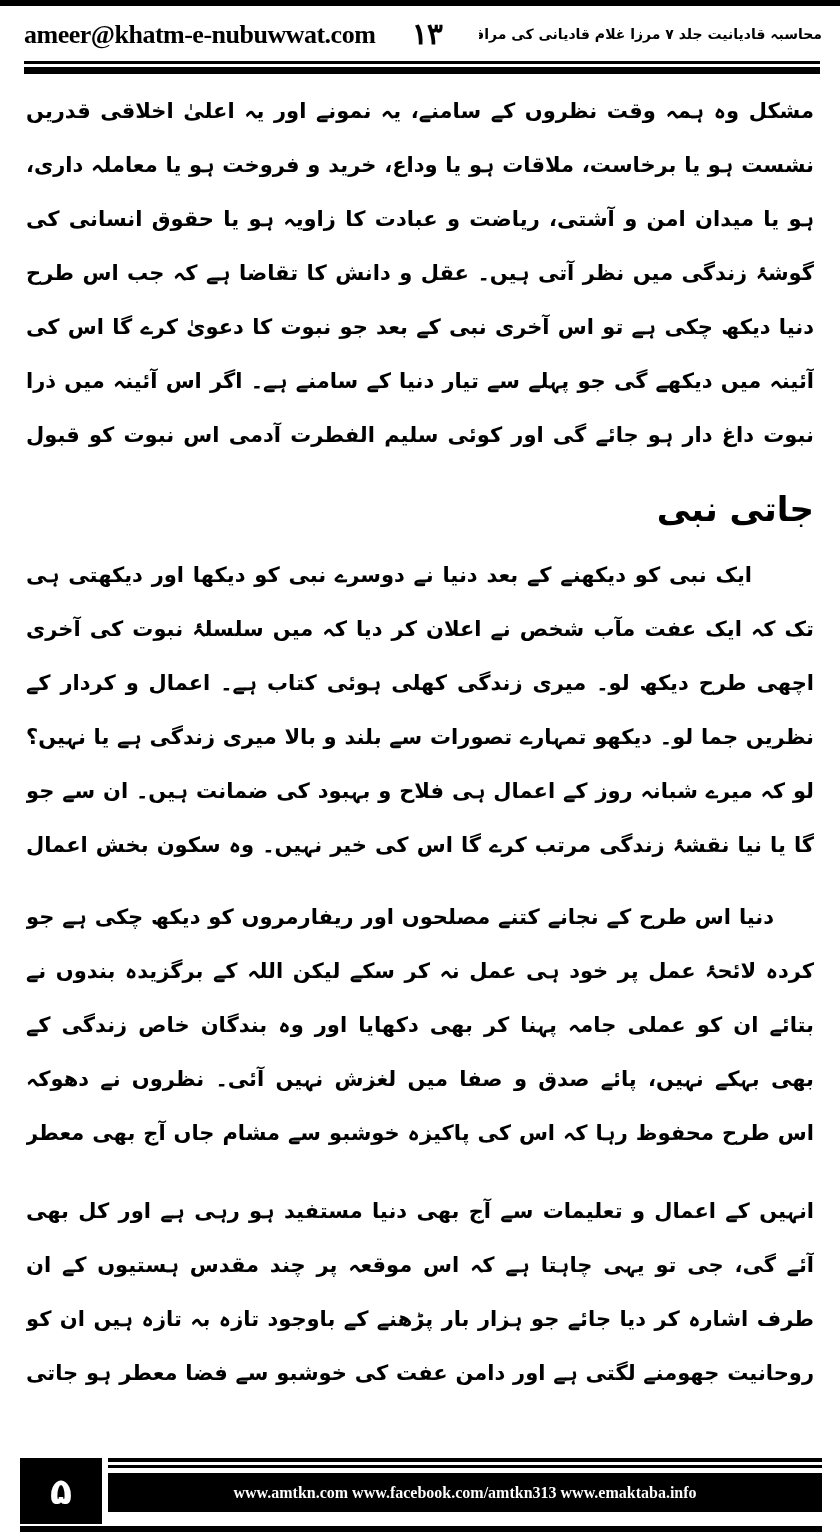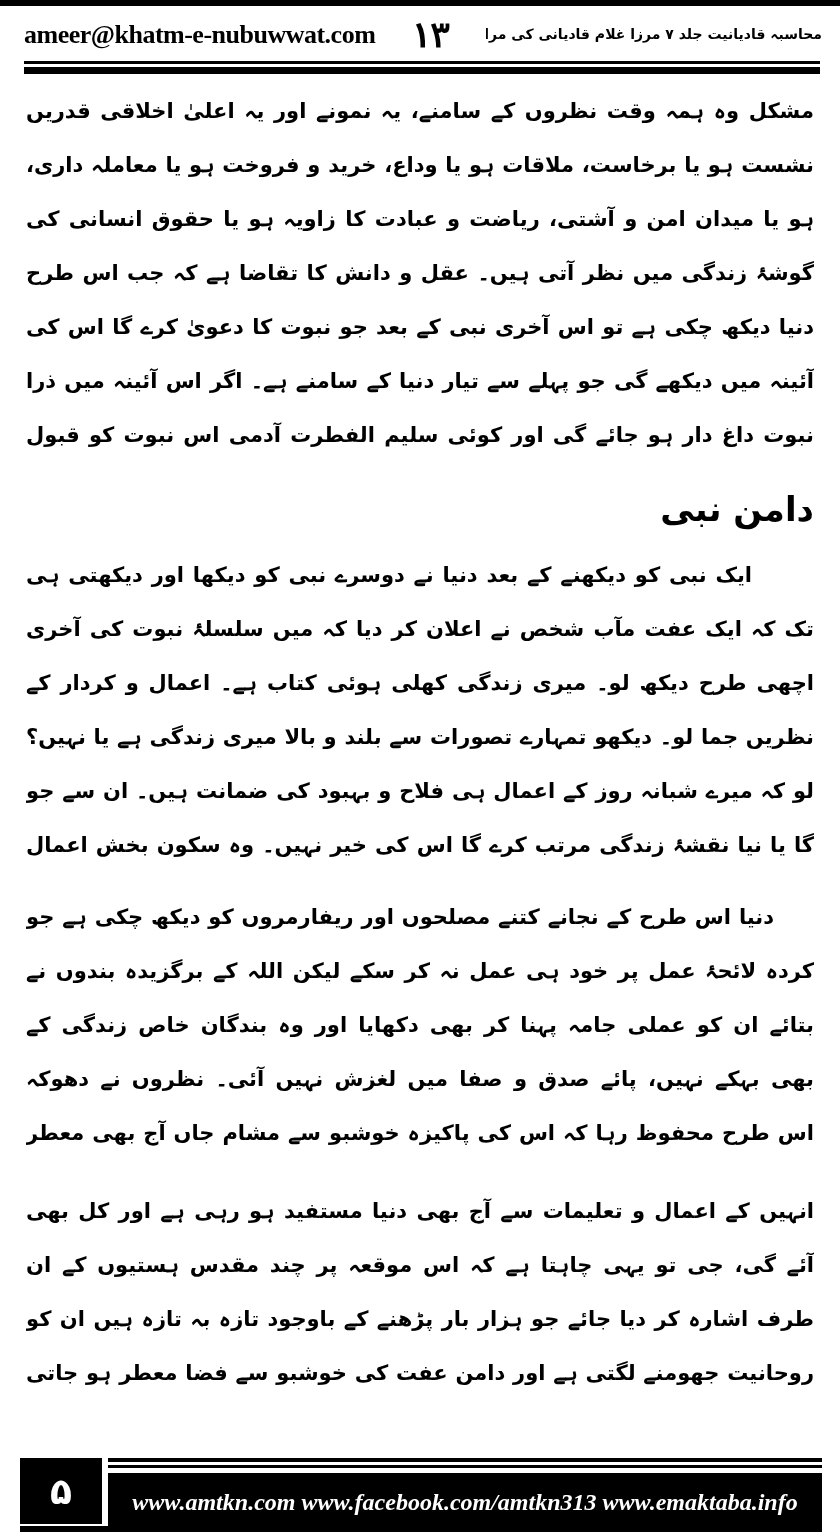--- a/index.html
+++ b/index.html
@@ -2,21 +2,21 @@
 <html lang="ur"><head>
 <meta charset="utf-8">
 <style>
   html,body{margin:0;padding:0;background:#e9e9e9;}
   .page{position:relative;width:840px;height:1540px;background:#ffffff;margin:0 auto;overflow:hidden;color:#000;}
   .top-strip{position:absolute;top:0;left:0;right:0;height:6px;background:#000;}
 
   
   header{position:absolute;top:12px;left:24px;right:18px;height:46px;display:flex;align-items:center;justify-content:space-between;gap:36px;}
   .email{font-family:"Liberation Serif",serif;font-weight:700;font-size:26px;letter-spacing:-0.5px;white-space:nowrap;}
-  .page-num-top{font-family:Liberation Serif, serif;font-weight:700;font-size:33px;direction:rtl;}
+  .page-num-top{font-family:Liberation Serif, serif;font-weight:700;font-size:27px;direction:rtl;}
   .header-title{direction:rtl;font-family:"DejaVu Sans",sans-serif;font-weight:700;font-size:14px;line-height:1.25;max-width:372px;white-space:nowrap;overflow:hidden;text-align:right;}
 
   .header-rule{position:absolute;top:61px;left:24px;right:20px;}
   .header-rule .thin{height:3px;background:#000;margin-bottom:3px;}
   .header-rule .thick{height:7px;background:#000;}
 
   
   main{position:absolute;top:84px;left:26px;right:26px;direction:rtl;}
   .line{font-family:"DejaVu Sans",sans-serif;font-weight:700;font-size:21px;line-height:54px;height:54px;
         text-align:justify;text-align-last:justify;overflow:hidden;}
@@ -29,22 +29,22 @@
   .gap-lg{margin-top:24px;}
 
   
   footer{position:absolute;left:20px;right:18px;bottom:8px;height:74px;}
   .pnum-box{position:absolute;left:0;top:0;width:82px;height:66px;background:#000;color:#fff;
             display:flex;align-items:center;justify-content:center;
             font-family:"DejaVu Sans",sans-serif;font-weight:700;font-size:36px;}
   .f-right{position:absolute;left:88px;right:0;top:0;}
   .fr-a{height:4px;background:#000;margin-bottom:3px;}
   .fr-b{height:3px;background:#000;margin-bottom:5px;}
-  .url-bar{height:58px;background:#000;color:#fff;display:flex;align-items:center;justify-content:center;
-           font-family:"Liberation Serif",serif;font-weight:700;font-size:24px;white-space:nowrap;overflow:hidden;font-style:italic;}
+  .url-bar{height:39px;background:#000;color:#fff;display:flex;align-items:center;justify-content:center;
+           font-family:"Liberation Serif",serif;font-weight:700;font-size:16px;white-space:nowrap;overflow:hidden;}
   .f-bottom{position:absolute;left:0;right:0;bottom:0;height:6px;background:#000;}
 </style>
 </head>
 <body>
 
 <div class="page">
   <div class="top-strip"></div>
 
   <header>
     <div class="email">ameer@khatm-e-nubuwwat.com</div>
@@ -59,21 +59,21 @@
 
   <main>
     <div class="line">مشکل وہ ہمہ وقت نظروں کے سامنے، یہ نمونے اور یہ اعلیٰ اخلاقی قدریں رفتار ہو یا گفتار،</div>
     <div class="line">نشست ہو یا برخاست، ملاقات ہو یا وداع، خرید و فروخت ہو یا معاملہ داری، میدان کارزار</div>
     <div class="line">ہو یا میدان امن و آشتی، ریاضت و عبادت کا زاویہ ہو یا حقوق انسانی کی ادائیگی، غرضیکہ ہر</div>
     <div class="line">گوشۂ زندگی میں نظر آتی ہیں۔ عقل و دانش کا تقاضا ہے کہ جب اس طرح کے پاکیزہ نمونے</div>
     <div class="line">دنیا دیکھ چکی ہے تو اس آخری نبی کے بعد جو نبوت کا دعویٰ کرے گا اس کی زندگی کو دنیا اسی</div>
     <div class="line">آئینہ میں دیکھے گی جو پہلے سے تیار دنیا کے سامنے ہے۔ اگر اس آئینہ میں ذرا بال بھی پڑ گیا تو</div>
     <div class="line end-center">نبوت داغ دار ہو جائے گی اور کوئی سلیم الفطرت آدمی اس نبوت کو قبول نہیں کرے گا۔</div>
 
-    <h2 class="heading">دامن نبی</h2>
+    <h2 class="heading">جاتی نبی</h2>
 
     <div class="line indent-lg">ایک نبی کو دیکھنے کے بعد دنیا نے دوسرے نبی کو دیکھا اور دیکھتی ہی چلی آئی، یہاں</div>
     <div class="line">تک کہ ایک عفت مآب شخص نے اعلان کر دیا کہ میں سلسلۂ نبوت کی آخری کڑی ہوں، مجھے</div>
     <div class="line">اچھی طرح دیکھ لو۔ میری زندگی کھلی ہوئی کتاب ہے۔ اعمال و کردار کے ایک ایک گوشے پر</div>
     <div class="line">نظریں جما لو۔ دیکھو تمہارے تصورات سے بلند و بالا میری زندگی ہے یا نہیں؟ ہاں یہ بھی دیکھ</div>
     <div class="line">لو کہ میرے شبانہ روز کے اعمال ہی فلاح و بہبود کی ضمانت ہیں۔ ان سے جو بھی انحراف کرے</div>
     <div class="line">گا یا نیا نقشۂ زندگی مرتب کرے گا اس کی خیر نہیں۔ وہ سکون بخش اعمال کو اپنے اختراع و ایجاد</div>
 
     <div class="line indent-sm gap-md">دنیا اس طرح کے نجانے کتنے مصلحوں اور ریفارمروں کو دیکھ چکی ہے جو اپنے وضع</div>
     <div class="line">کردہ لائحۂ عمل پر خود ہی عمل نہ کر سکے لیکن اللہ کے برگزیدہ بندوں نے جو معبود حقیقی کے احکام</div>

